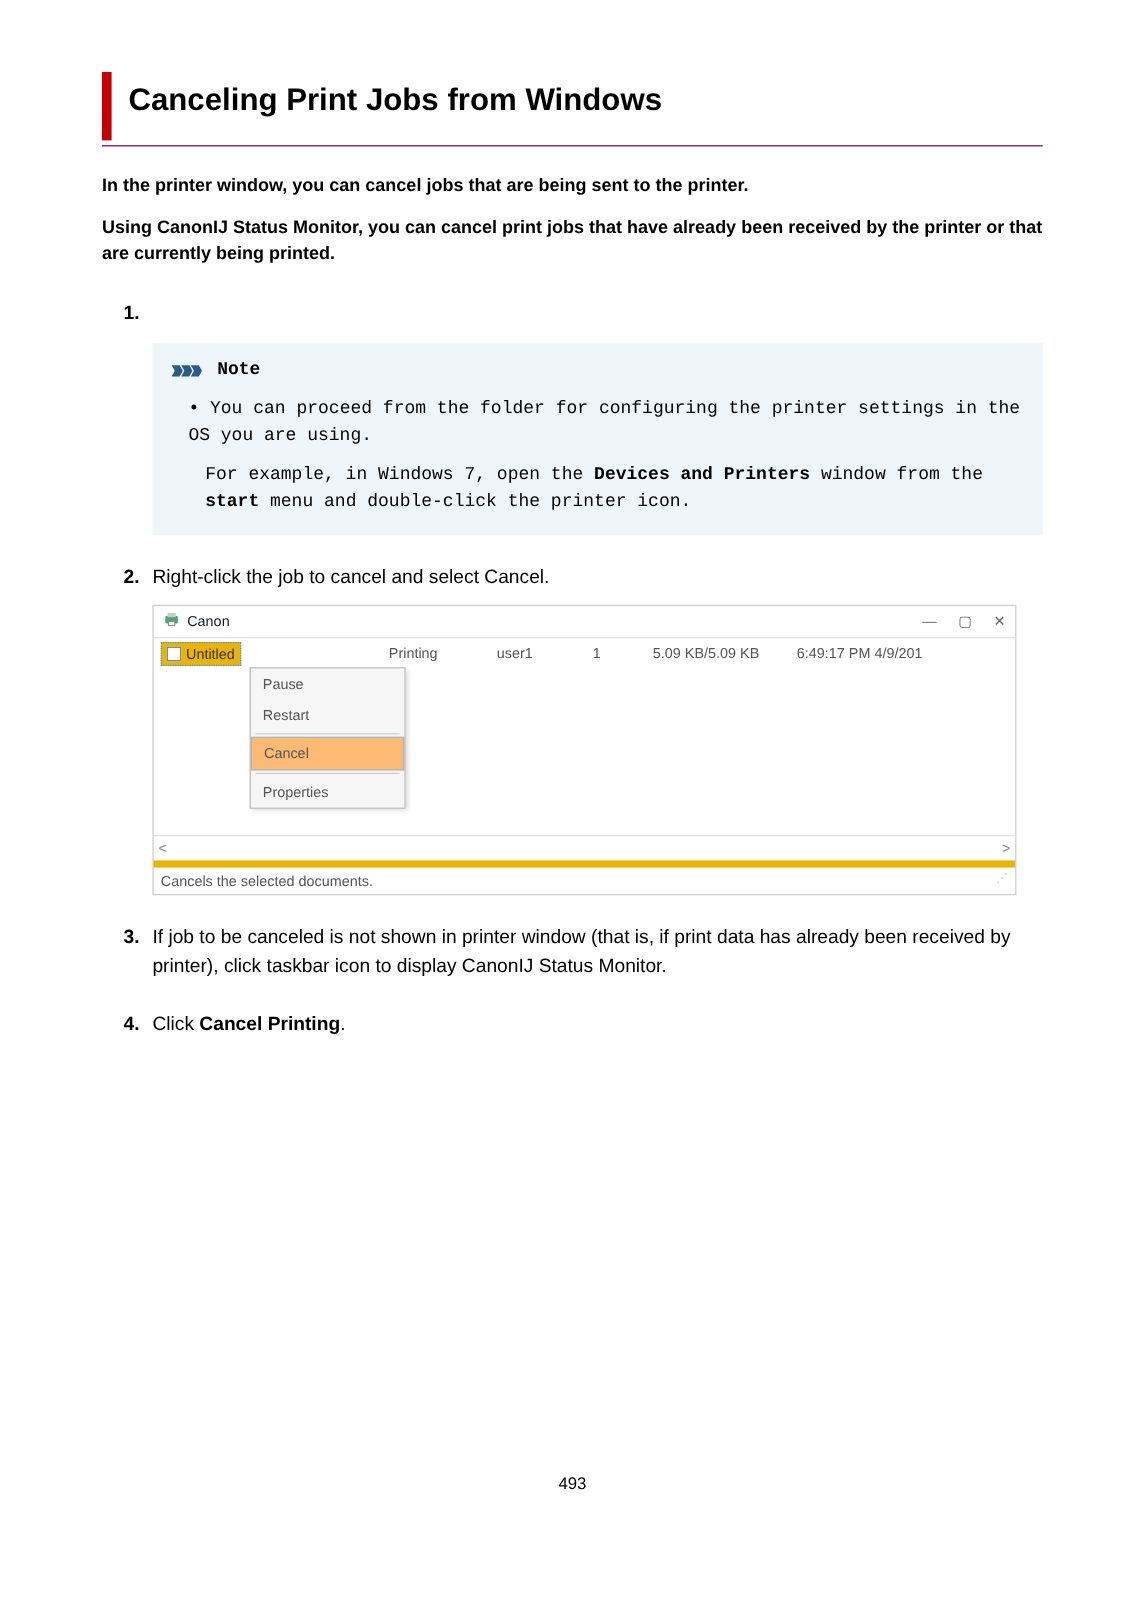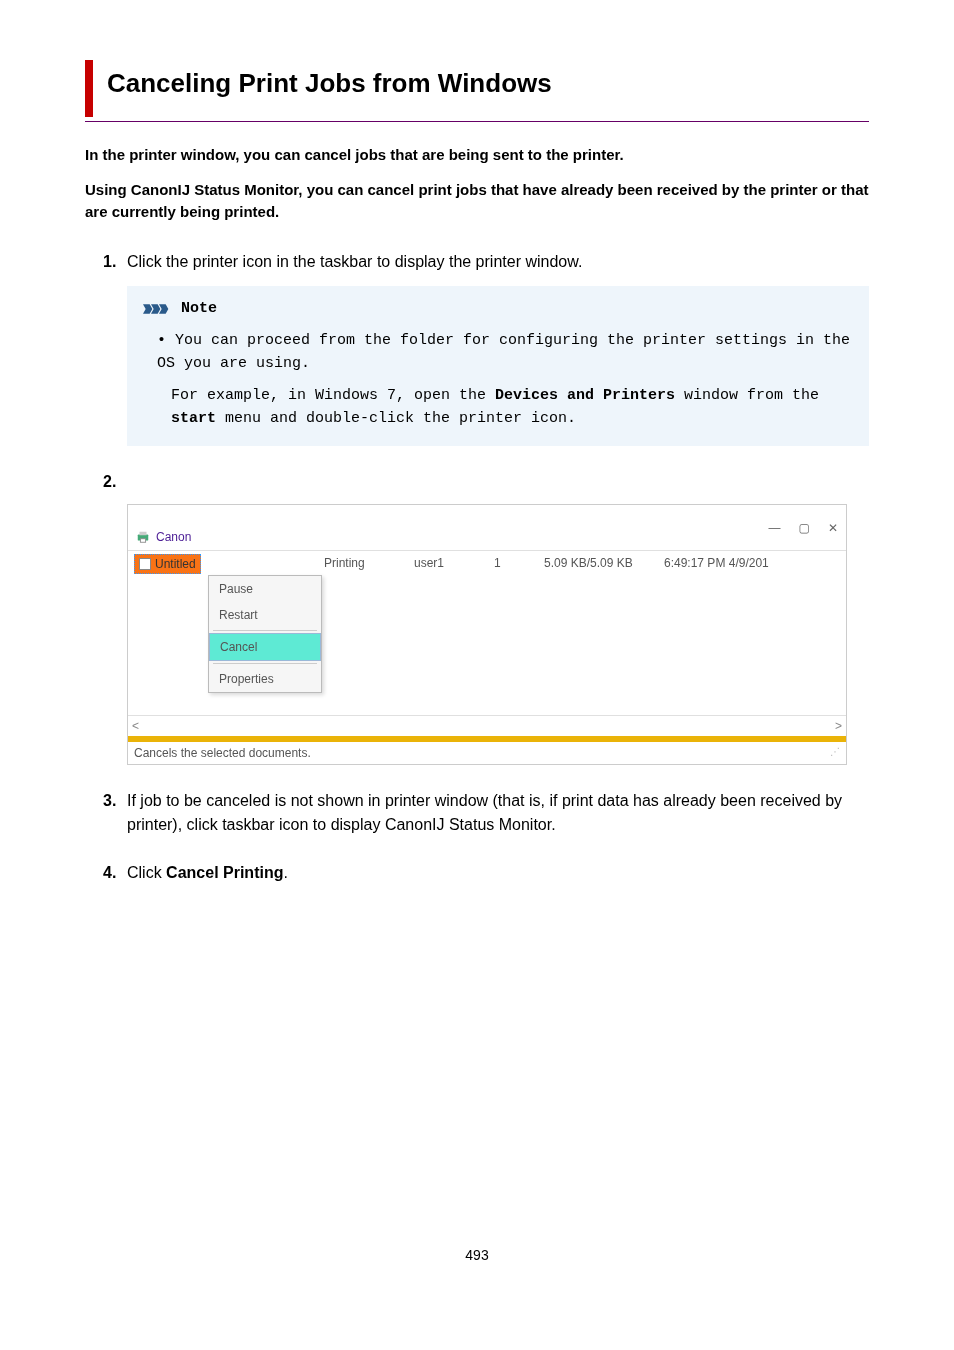--- a/index.html
+++ b/index.html
@@ -53,49 +53,49 @@
       margin-top: 10px;
       font-size: 12px;
       font-family: "Segoe UI", Tahoma, sans-serif;
       background: #fff;
       color: #555;
     }
     .pw-titlebar {
       display: flex; justify-content: space-between; align-items: center;
       padding: 4px 8px;
     }
-    .pw-title-left { display: flex; align-items: center; gap: 6px; color: #4c1d95; margin-top: 19px; }
+    .pw-title-left { display: flex; align-items: flex-start; gap: 6px; color: #0f172a; }
     .pw-controls { display: flex; align-items: center; gap: 18px; color: #666; }
     .pw-menubar { display: flex; gap: 14px; padding: 2px 8px 4px 8px; color: #555; }
     .pw-headers, .pw-row {
       display: grid;
       grid-template-columns: 190px 90px 80px 50px 120px 170px;
       border-top: 1px solid #e0e0e0;
       padding: 3px 6px;
     }
     .pw-row-name {
-      background: #f97316;
+      background: #eab308;
       border: 1px dotted #3399ff;
       color: #333;
       padding: 0 4px;
       display: inline-flex; align-items: center; gap: 4px;
       width: fit-content;
       text-align: center;
     }
     .pw-blankrows { height: 20px; }
     .ctx-menu {
       position: relative;
       left: 80px; top: -2px;
-      width: 114px;
+      width: 130px;
       border: 1px solid #bbb;
       background: #f6f6f6;
       box-shadow: 2px 2px 4px rgba(0,0,0,0.15);
     }
     .ctx-item { padding: 4px 10px; color: #555; }
-    .ctx-item.hl { background: #5eead4; border: 1px solid #9ab8d8; }
+    .ctx-item.hl { background: #fdba74; border: 1px solid #9ab8d8; }
     .ctx-sep { border-top: 1px solid #ccc; margin: 2px 4px; }
     .pw-scroll {
       border-top: 1px solid #e0e0e0;
       display: flex; justify-content: space-between;
       padding: 1px 4px; color: #888;
     }
     .pw-status { border-top: 6px solid #eab308; padding: 2px 6px; }
     .doc-icon {
       display:inline-block; width:12px; height:12px;
       border:1px solid #888; background:#fff;
@@ -114,21 +114,20 @@
 <div class="title-underline"></div>
 
 <p class="body-p">In the printer window, you can cancel jobs that are being sent to the printer.</p>
 <p class="body-p">Using CanonIJ Status Monitor, you can cancel print jobs that have already been received by the printer or that are currently being printed.</p>
 
 <ol class="steps">
 
   <li class="step">
     <div class="step-row">
       <span class="step-num">1.</span>
-      <span class="step-text">Click the printer icon in the taskbar to display the printer window.</span>
     </div>
     <div class="step-body">
       <div class="note-box">
         <div class="note-header">
           <svg class="note-arrow-icon" viewBox="0 0 48 20">
             <polygon points="0,3 10,3 14,10 10,17 0,17 4,10" fill="#2a5a8a"></polygon>
             <polygon points="12,3 22,3 26,10 22,17 12,17 16,10" fill="#2a5a8a"></polygon>
             <polygon points="24,3 34,3 38,10 34,17 24,17 28,10" fill="#2a5a8a"></polygon>
           </svg>
           <span class="note-title">Note</span>
@@ -139,20 +138,21 @@
             <span>For example, in Windows 7, open the </span><span class="bold">Devices and Printers</span><span> window from the </span><span class="bold">start</span><span> menu and double-click the printer icon.</span>
           </div>
         </ul>
       </div>
     </div>
   </li>
 
   <li class="step">
     <div class="step-row">
       <span class="step-num">2.</span>
+      <span class="step-text">Right-click the job to cancel and select Cancel.</span>
     </div>
     <div class="step-body">
       <div class="printer-window">
         <div class="pw-titlebar">
           <div class="pw-title-left">
             <svg class="printer-icon" viewBox="0 0 16 16">
                 <rect x="2" y="5" width="12" height="7" fill="#4a7" rx="1"></rect>
                 <rect x="4" y="2" width="8" height="4" fill="#ccc"></rect>
                 <rect x="5" y="10" width="6" height="4" fill="#fff" stroke="#888"></rect>
               </svg>

